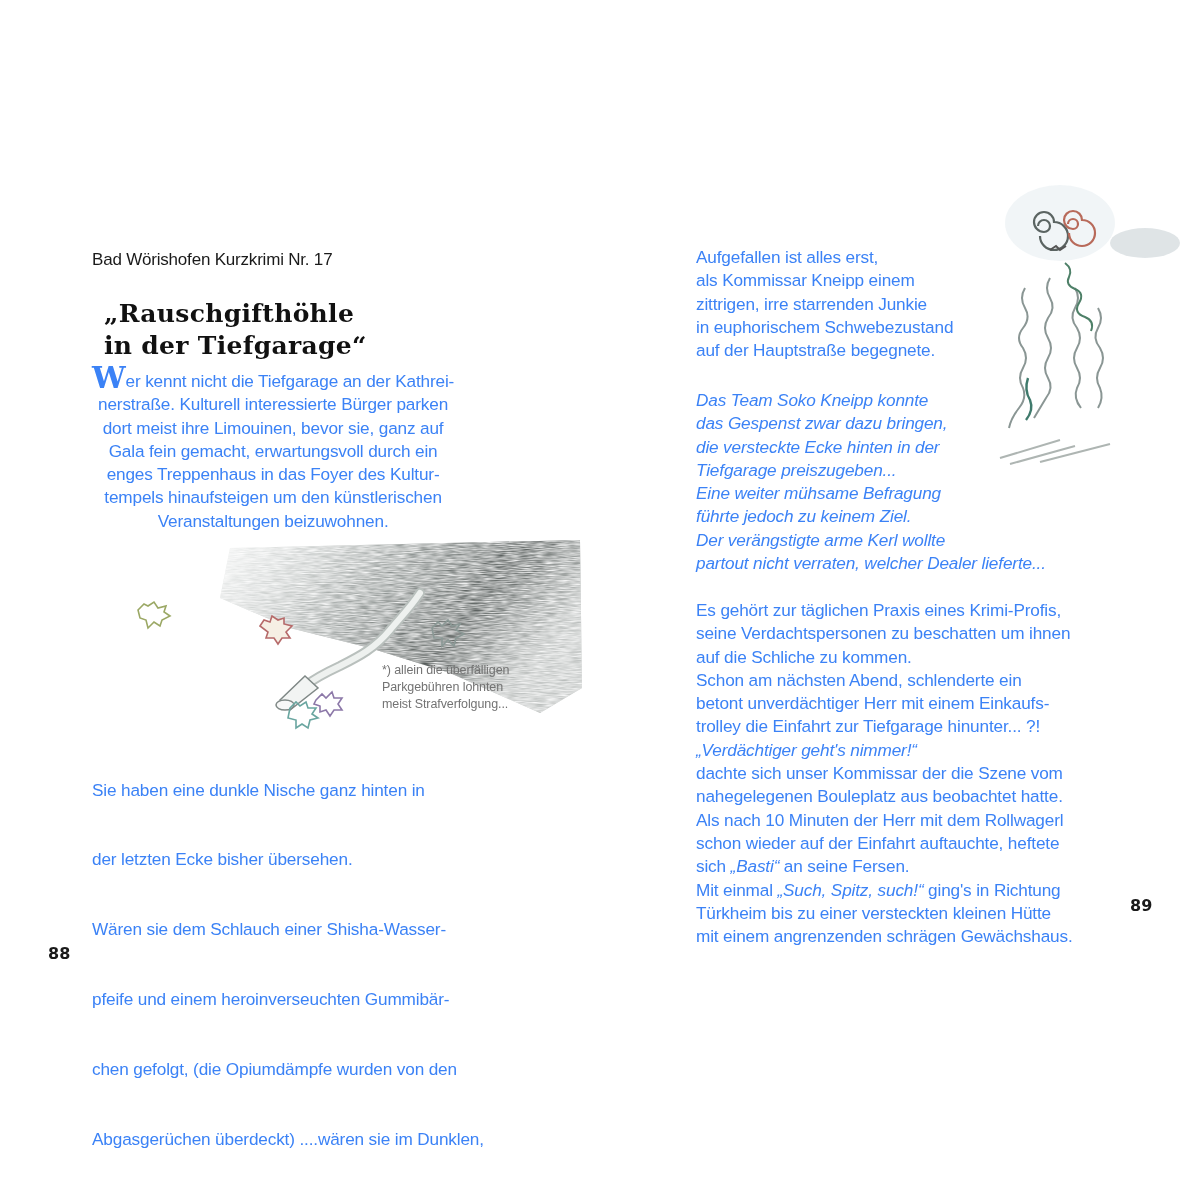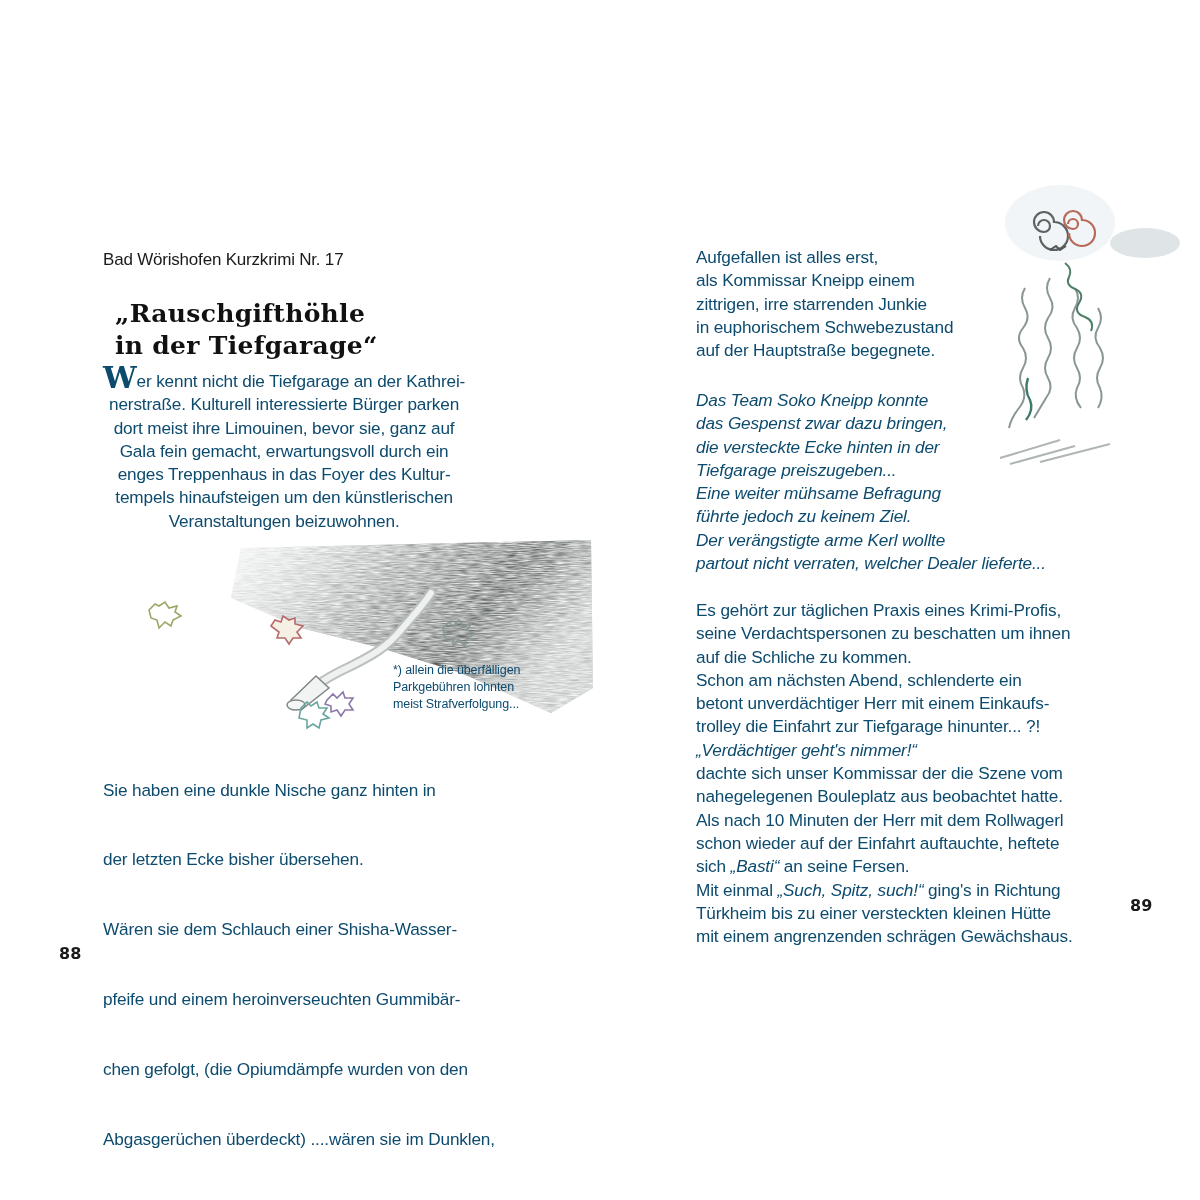--- a/index.html
+++ b/index.html
@@ -13,21 +13,21 @@
       position: relative;
       overflow: hidden;
       font-family: "Liberation Sans", sans-serif;
       color: #1a1a1a;
     }
     .page {
       position: absolute;
       top: 0;
       height: 1200px;
     }
-    .page-left { left: 11px; width: 600px; padding-left: 20px; }
+    .page-left { left: 0; width: 600px; padding-left: 20px; }
     .page-right { left: 600px; width: 600px; }
 
     .series-label {
       position: absolute;
       left: 92px;
       top: 250px;
       font-size: 17px;
       letter-spacing: -0.2px;
       color: #1a1a1a;
     }
@@ -43,42 +43,42 @@
       letter-spacing: 0.3px;
       color: #111;
     }
     .story-title span { display: block; }
 
     .text-block {
       position: absolute;
       font-size: 17.2px;
       line-height: 23.3px;
       letter-spacing: -0.15px;
-      color: #0c4a6e;
+      color: #3b82f6;
     }
     .text-block .line { display: block; white-space: nowrap; }
     .dropcap {
       font-family: "DejaVu Serif", serif;
       font-weight: bold;
       font-size: 30px;
       line-height: 20px;
       vertical-align: -1px;
       margin-right: 0px;
     }
     .intro { left: 92px; top: 368px; text-align: center; }
     .cont { left: 92px; top: 732px; }
 
     .footnote {
       position: absolute;
       left: 382px;
       top: 662px;
       font-size: 12.5px;
       line-height: 17px;
       letter-spacing: -0.1px;
-      color: #0c4a6e;
+      color: #737373;
     }
     .footnote .line { display: block; white-space: nowrap; }
 
     .page-number {
       position: absolute;
       font-family: "DejaVu Sans", sans-serif;
       font-size: 16px;
       font-weight: bold;
       color: #1a1a1a;
     }

